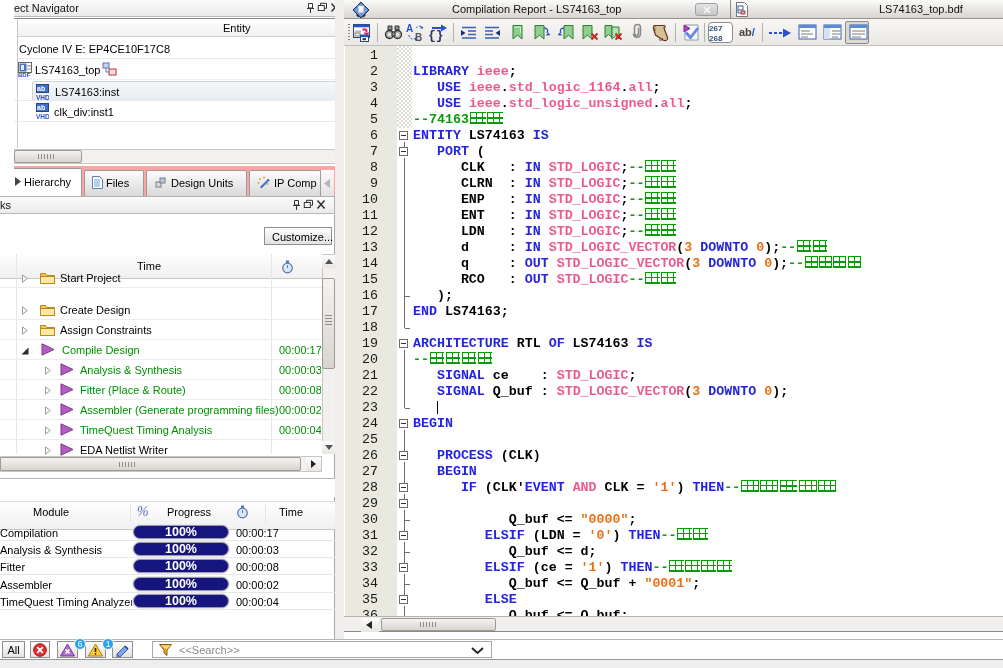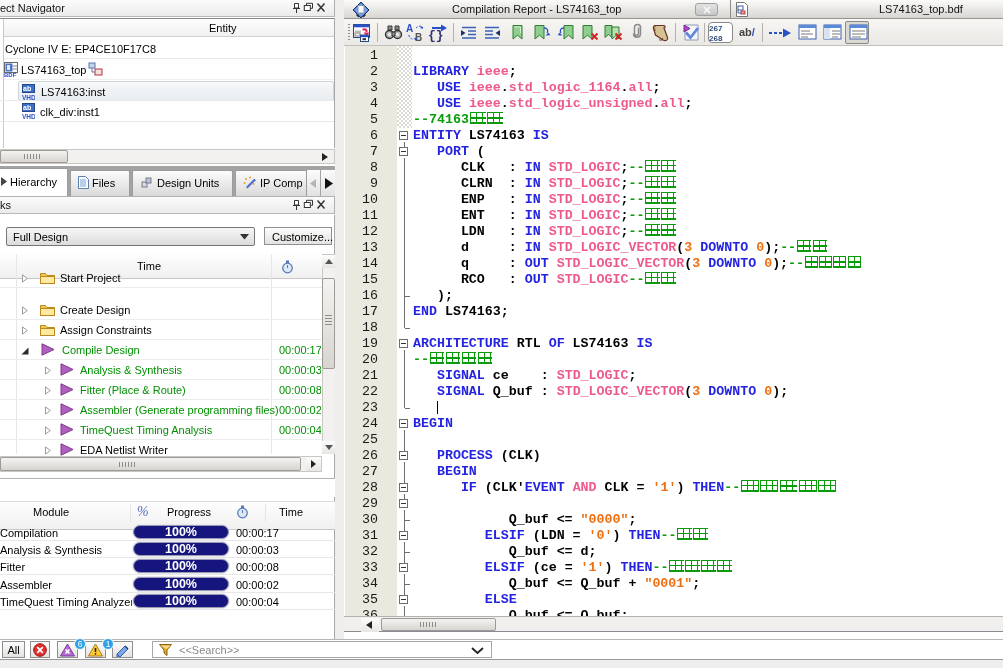--- a/index.html
+++ b/index.html
@@ -18,21 +18,21 @@
 .lnum{position:absolute;font-family:"Liberation Mono",monospace;font-size:13.3px;line-height:16px;color:#1a1a1a;text-align:right;width:33px;left:345px}
 .fbox{position:absolute;left:55px;width:9px;height:9px;border:1px solid #6e6e6e;background:#fff}
 .fbox:after{content:"";position:absolute;left:1px;right:1px;top:3px;height:1px;background:#333}
 .fline{position:absolute;left:60px;width:1px;background:#6e6e6e}
 .ftick{position:absolute;left:61px;width:5px;height:1px;background:#6e6e6e}
 .gridln{position:absolute;background:#e6e6e6}
 .btn17{position:absolute;height:18px;border:1px solid #8f8f8f;border-radius:0;background:linear-gradient(#fdfdfd,#e4e2e0)}
 </style></head>
 <body>
 
-<div id="nav" class="abs" style="left:0;top:0;width:335px;height:196px">
+<div id="nav" class="abs" style="left:14px;top:0;width:335px;height:196px">
   <div class="ptit" style="top:0">
       <span class="t">ect Navigator</span>
     <svg class="ticons" width="40" height="12" viewBox="0 0 40 12">
         <g stroke="#333" fill="none">
           <path d="M5.5 1.5h4v4.5h-4z" fill="#fff"></path>
           <path d="M4 6.5h7M7.5 7v4"></path>
           <path d="M17.5 3.5v-2.2h6v5h-2.2"></path>
           <rect x="15.3" y="3.5" width="6" height="5" fill="#fff"></rect>
           <path d="M28.5 1.5l7 8M35.5 1.5l-7 8" stroke-width="1.5"></path>
         </g>
@@ -82,21 +82,21 @@
       <span class="abs" style="left:36px;top:5px">clk_div:inst1</span>
     </div>
 
   <div class="sbtrack" style="left:0;top:149px;width:335px;height:15px"></div>
   <div class="sbthumb" style="left:0;top:150px;width:68px;height:13px"></div>
   <div class="grip" style="left:24px;top:154px;width:17px;height:5px"></div>
   <svg class="abs" style="left:322px;top:153px" width="6" height="8">
       <path d="M0 0l6 4-6 4z" fill="#222"></path>
     </svg>
 
-  <div class="abs" id="navtabs" style="left:0;top:166px;width:335px;height:30px;background:#a3a3a3;border-right:1px solid #a8a8a8">
+  <div class="abs" id="navtabs" style="left:0;top:166px;width:335px;height:30px;background:#fca5a5;border-right:1px solid #a8a8a8">
     <div class="abs" style="left:0;top:2px;width:68px;height:28px;background:#fff;border:1px solid #9b9b9b;border-bottom:none;border-left:none;border-radius:0 2px 0 0">
       <svg class="abs" style="left:1px;top:8px" width="8" height="9">
           <path d="M0 0l6 4.5L0 9z" fill="#444"></path>
         </svg>
       <span class="abs" style="left:10px;top:7px">Hierarchy</span>
     </div>
     <div class="abs" style="left:70px;top:4px;width:60px;height:26px;background:linear-gradient(#fcfcfc,#d9d9d9);border:1px solid #9b9b9b;border-bottom:none;border-radius:2px 2px 0 0">
       <svg class="abs" style="left:7px;top:5px" width="11" height="13" viewBox="0 0 11 13">
           <path d="M.5.5h7l3 3v9h-10z" fill="#fff" stroke="#5b7fae"></path>
           <path d="M2 4h6M2 6h6M2 8h6M2 10h6" stroke="#6f9fd8" stroke-width="1"></path>
@@ -142,26 +142,20 @@
           <path d="M5.5 1.5h4v4.5h-4z" fill="#fff"></path>
           <path d="M4 6.5h7M7.5 7v4"></path>
           <path d="M17.5 3.5v-2.2h6v5h-2.2"></path>
           <rect x="15.3" y="3.5" width="6" height="5" fill="#fff"></rect>
           <path d="M28.5 1.5l7 8M35.5 1.5l-7 8" stroke-width="1.5"></path>
         </g>
       </svg>
   </div>
   <div class="abs" style="left:0;top:18px;width:335px;height:264px;background:#fff;border-right:1px solid #a8a8a8"></div>
 
-  <div class="abs" style="left:6px;top:30px;width:249px;height:19px;border:1px solid #767676;border-radius:2px;background:linear-gradient(#f6f6f6,#dcdcdc)">
-    <span class="abs" style="left:6px;top:3px">Full Design</span>
-    <svg class="abs" style="right:5px;top:6px" width="9" height="6">
-        <path d="M0 0h9L4.5 5.5z" fill="#333"></path>
-      </svg>
-  </div>
   <div class="btn17" style="left:264px;top:30px;width:68px">
       <span class="abs" style="left:7px;top:3px">Customize...</span>
     </div>
 
   <div class="abs" style="left:0;top:57px;width:322px;height:25px;background:linear-gradient(#fefefe,#f0f0f0);border-bottom:1px solid #c8c8c8">
     <span class="abs" style="left:137px;top:6px">Time</span>
     <svg class="abs" style="left:281px;top:6px" width="13" height="14" viewBox="0 0 13 14">
         <circle cx="6.5" cy="8" r="4.8" fill="#dce6f4" stroke="#5577b5" stroke-width="1.2"></circle>
         <rect x="5" y="0.5" width="3" height="2.5" fill="#5577b5"></rect>
         <path d="M6.5 8V5.2" stroke="#5577b5"></path>

